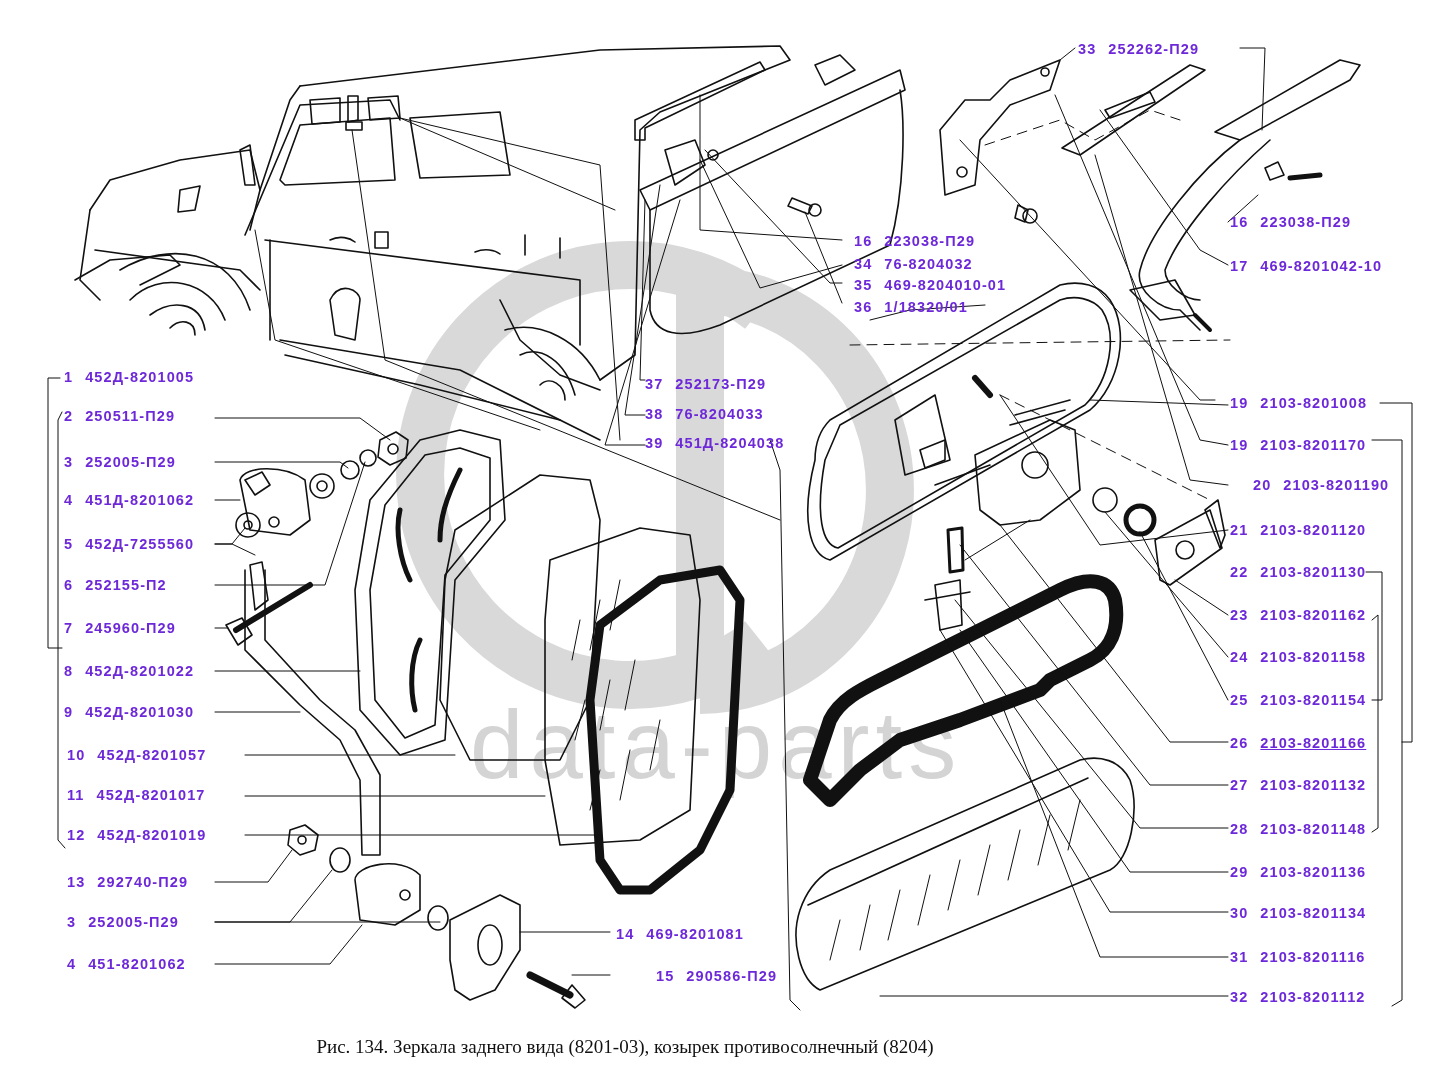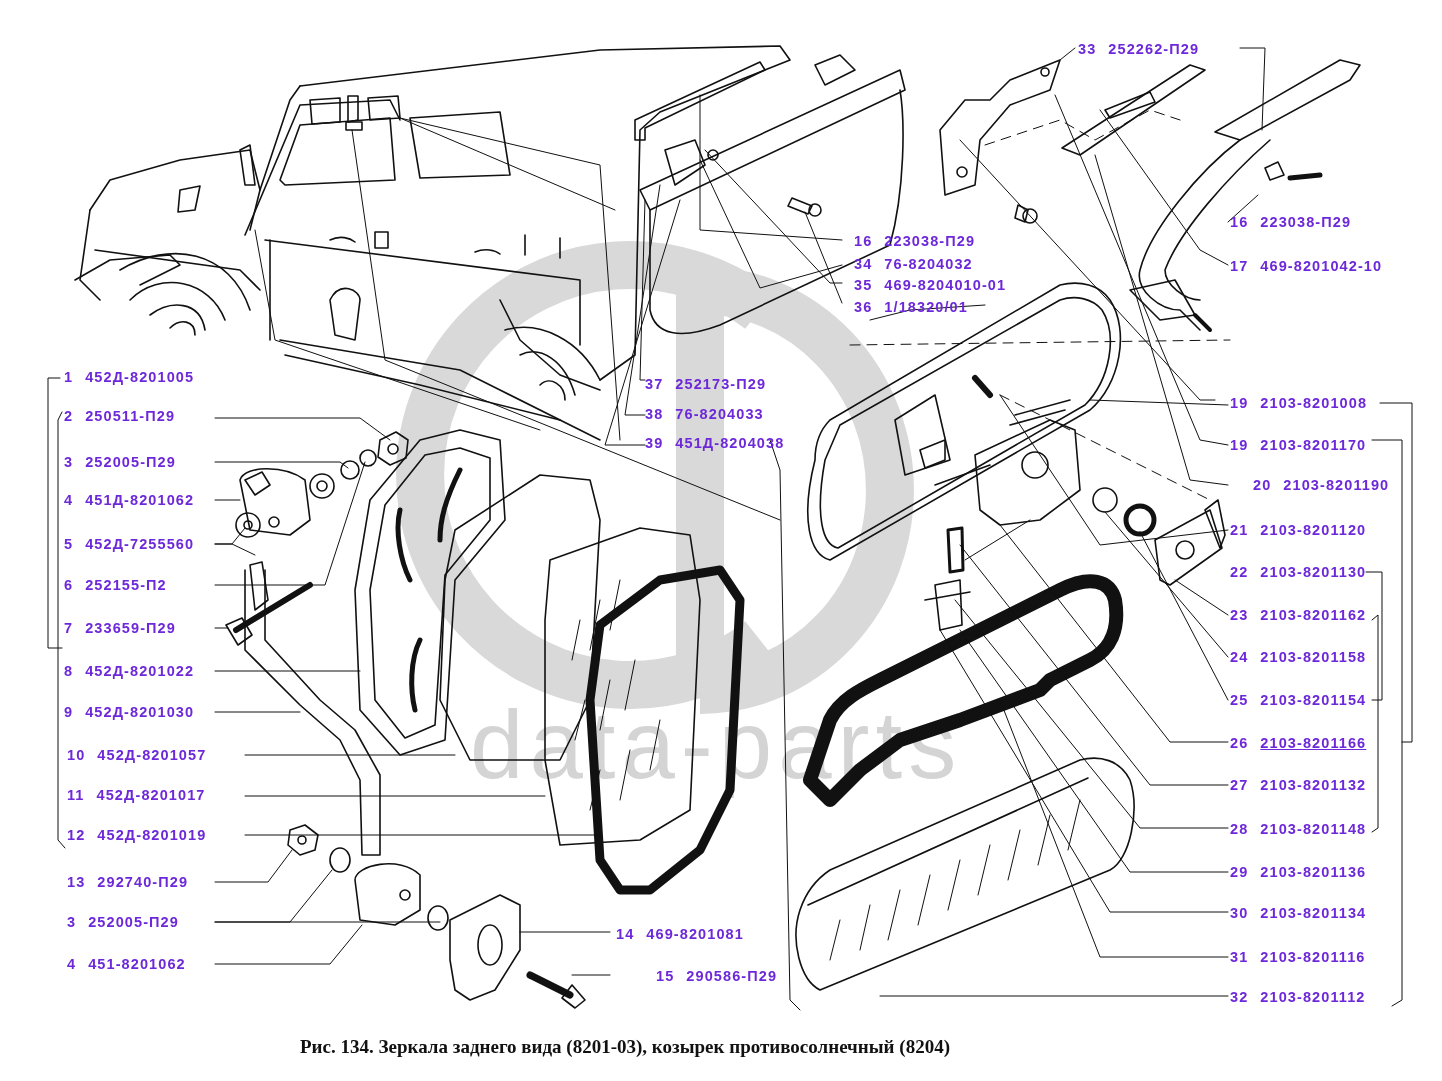--- a/index.html
+++ b/index.html
@@ -4,21 +4,21 @@
 <style>
   html, body { margin: 0; padding: 0; background: #ffffff; }
   body { width: 1442px; height: 1081px; position: relative; overflow: hidden;
          font-family: "Liberation Sans", sans-serif; color: #111; }
   #stage { position: absolute; left: 0; top: 0; width: 1442px; height: 1081px; }
   svg#art { position: absolute; left: 0; top: 0; }
   .lbl { position: absolute; font-family: "Liberation Sans", sans-serif; font-weight: bold;
          font-size: 14.5px; letter-spacing: 1.1px; white-space: nowrap; line-height: 16px; color: #6d28d9; }
   .lbl .num { display: inline-block; margin-right: 12px; }
   .caption { position: absolute; left: 0; width: 1250px; top: 1036px; text-align: center;
-             font-family: "Liberation Serif", serif; font-size: 19px; color: #111; font-weight: bold; }
+             font-family: "Liberation Serif", serif; font-size: 19px; color: #111; }
   .wm { position: absolute; font-family: "Liberation Sans", sans-serif; color: #d4d4d4; }
 </style>
 </head>
 <body>
 
 <div id="stage">
 
   <div class="wm" style="left:470px; top:690px; font-size:96px; letter-spacing:6px;">data-parts</div>
 
   <svg id="art" width="1442" height="1081" viewBox="0 0 1442 1081">
@@ -234,21 +234,21 @@
       </g>
     </g>
   </svg>
 
   <div class="lbl" style="left:64px; top:369px;"><span class="num">1</span><span>452Д-8201005</span></div>
   <div class="lbl" style="left:64px; top:408px;"><span class="num">2</span><span>250511-П29</span></div>
   <div class="lbl" style="left:64px; top:454px;"><span class="num">3</span><span>252005-П29</span></div>
   <div class="lbl" style="left:64px; top:492px;"><span class="num">4</span><span>451Д-8201062</span></div>
   <div class="lbl" style="left:64px; top:536px;"><span class="num">5</span><span>452Д-7255560</span></div>
   <div class="lbl" style="left:64px; top:577px;"><span class="num">6</span><span>252155-П2</span></div>
-  <div class="lbl" style="left:64px; top:620px;"><span class="num">7</span><span>233659-П29</span></div>
+  <div class="lbl" style="left:64px; top:620px;"><span class="num">7</span><span>245960-П29</span></div>
   <div class="lbl" style="left:64px; top:663px;"><span class="num">8</span><span>452Д-8201022</span></div>
   <div class="lbl" style="left:64px; top:704px;"><span class="num">9</span><span>452Д-8201030</span></div>
   <div class="lbl" style="left:67px; top:747px;"><span class="num">10</span><span>452Д-8201057</span></div>
   <div class="lbl" style="left:67px; top:787px;"><span class="num">11</span><span>452Д-8201017</span></div>
   <div class="lbl" style="left:67px; top:827px;"><span class="num">12</span><span>452Д-8201019</span></div>
   <div class="lbl" style="left:67px; top:874px;"><span class="num">13</span><span>292740-П29</span></div>
   <div class="lbl" style="left:67px; top:914px;"><span class="num">3</span><span>252005-П29</span></div>
   <div class="lbl" style="left:67px; top:956px;"><span class="num">4</span><span>451-8201062</span></div>
 
   <div class="lbl" style="left:616px; top:926px;"><span class="num">14</span><span>469-8201081</span></div>

